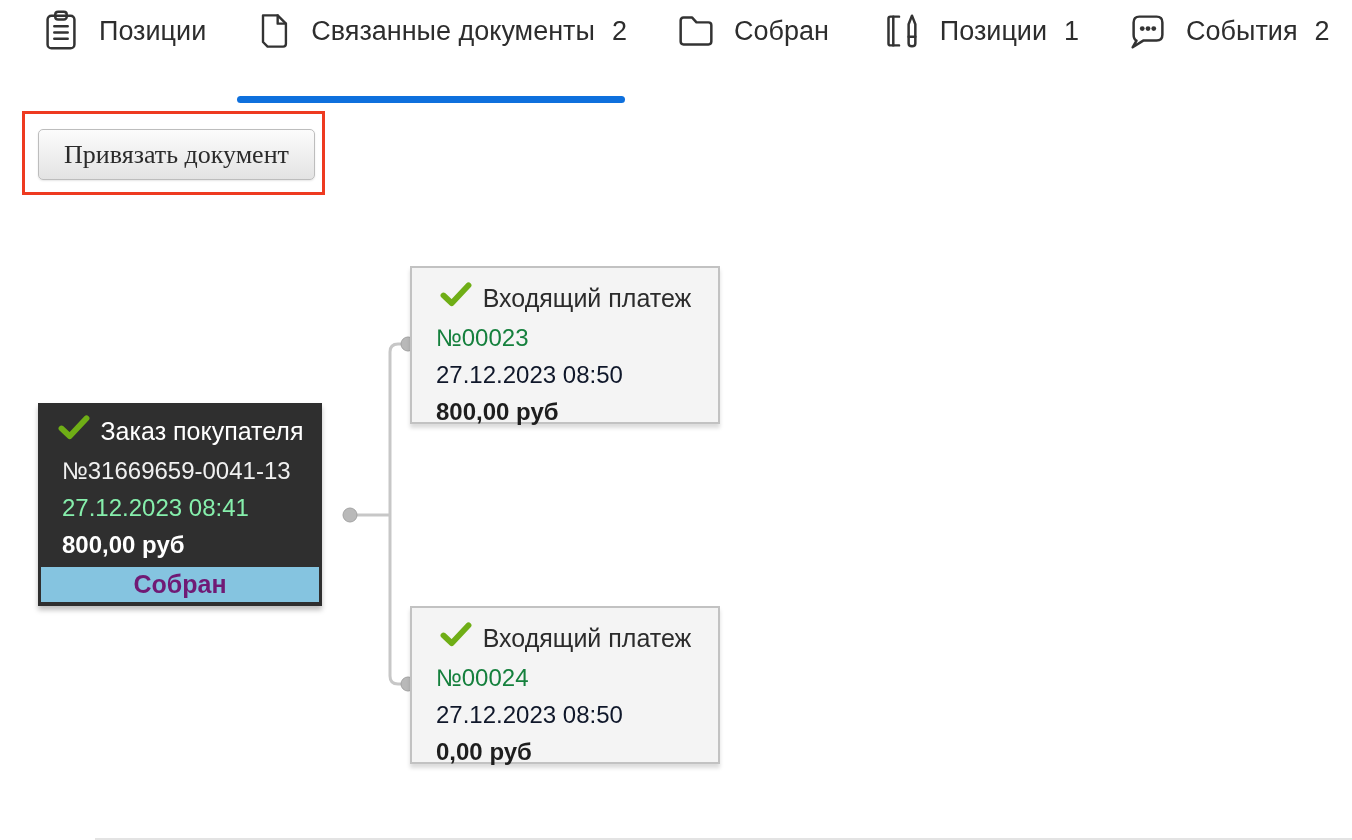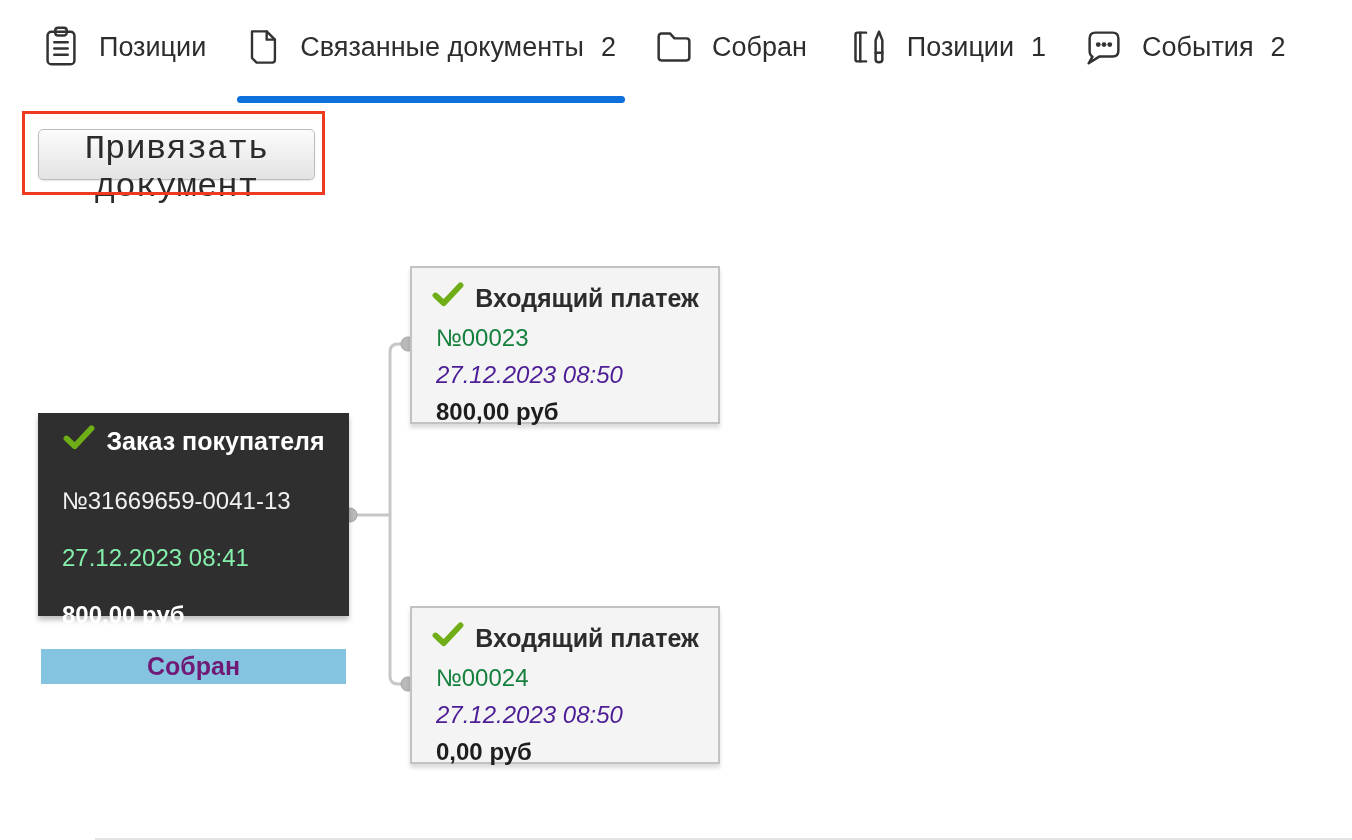--- a/index.html
+++ b/index.html
@@ -1,56 +1,56 @@
 <!DOCTYPE html>
 <html><head>
 <meta charset="utf-8">
 <style>
   * { margin:0; padding:0; box-sizing:border-box; }
   html,body { width:1352px; height:840px; background:#ffffff; overflow:hidden;
               font-family:"Liberation Sans", sans-serif; color:#2d2d2d; }
   .stage { position:relative; width:1352px; height:840px; }
 
   
-  .tabbar { position:absolute; left:38px; top:24px; display:flex; align-items:flex-start; gap:35px; }
+  .tabbar { position:absolute; left:38px; top:8px; display:flex; align-items:flex-start; gap:46px; }
   .tab { display:flex; align-items:center; gap:15px; font-size:27px; color:#2d2d2d; cursor:pointer; white-space:nowrap; }
   .tab .count { margin-left:2px; }
   .tab svg { display:block; }
   .tab-underline { position:absolute; left:237px; top:96px; width:388px; height:7px;
                    border-radius:4px; background:#0e70dd; }
 
   
   .bind-btn { position:absolute; left:38px; top:129px; width:277px; height:51px;
-              font-family:Liberation Mono, monospace;
-              font-size:34px; color:#2b2b2b; background:linear-gradient(#fcfcfc,#e3e3e3);
+              font-family:Liberation Serif, serif;
+              font-size:26px; color:#2b2b2b; background:linear-gradient(#fcfcfc,#e3e3e3);
               border:1px solid #bdbdbd; border-radius:5px; box-shadow:0 1px 2px rgba(0,0,0,0.10);
               cursor:pointer; }
   .annotation { position:absolute; left:22px; top:111px; width:303px; height:84px;
                 border:3px solid #ee3a20; pointer-events:none; z-index:5; }
 
   
   .connector-svg { position:absolute; left:0; top:0; width:1352px; height:840px; z-index:0; pointer-events:none; }
 
   .card { position:absolute; z-index:1; font-size:24px; }
-  .card-dark { left:38px; top:413px; width:311px; height:203px; background:#2f2f2f; color:#ffffff;
-               display:flex; flex-direction:column; box-shadow:0 4px 5px rgba(0,0,0,0.25); cursor:pointer;gap:20px; }
+  .card-dark { left:38px; top:403px; width:284px; height:203px; background:#2f2f2f; color:#ffffff;
+               display:flex; flex-direction:column; box-shadow:0 4px 5px rgba(0,0,0,0.25); cursor:pointer; }
   .card-light { width:310px; height:158px; background:#f4f4f4; border:2px solid #c2c2c2;
                 box-shadow:0 4px 4px rgba(0,0,0,0.14); color:#2c2c2c; cursor:pointer; }
   .card-light.pay-top { left:410px; top:266px; }
   .card-light.pay-bottom { left:410px; top:606px; }
 
   .card-title { display:flex; align-items:center; justify-content:center; gap:10px;
-                font-weight:bold; font-size:25px; margin-top:11px; line-height:32px; }
+                font-weight:normal; font-size:25px; margin-top:11px; line-height:32px; }
   .card-light .card-title { margin-top:13px; }
   .row { margin:8px 0 0 24px; line-height:29px; }
   .card-dark .row-number { color:#f0f0f0; }
   .card-dark .row-date { color:#86efac; }
   .card-dark .row-amount { color:#ffffff; font-weight:bold; }
   .card-light .row-number { color:#15803d; }
-  .card-light .row-date { color:#4c1d95;font-style:italic; }
+  .card-light .row-date { color:#0f172a; }
   .card-light .row-amount { color:#1e1e1e; font-weight:bold; }
 
   .status-badge { margin:4px 3px 4px 3px; margin-top:auto; height:35px; line-height:35px;
                   background:#85c4e0; color:#701a75; font-weight:bold; font-size:25px; text-align:center; }
 
   .bottom-rule { position:absolute; left:95px; right:0; bottom:0; height:2px; background:#e3e3e3; }
 
   .icon-stroke { fill:none; stroke:#333333; stroke-width:2.6; stroke-linecap:round; stroke-linejoin:round; }
 </style>
 </head>

